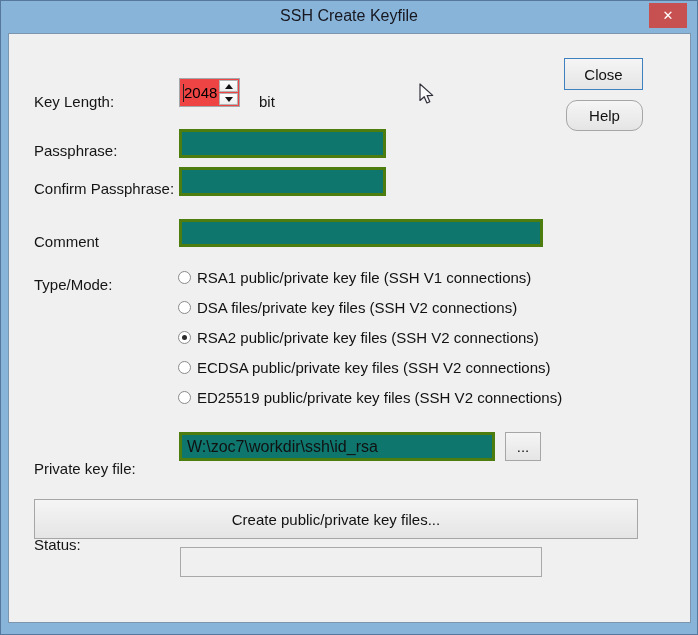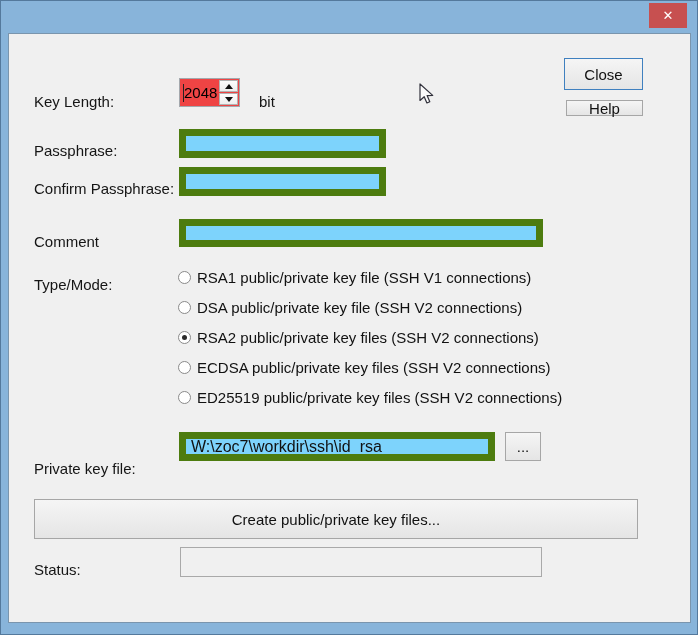--- a/index.html
+++ b/index.html
@@ -51,22 +51,22 @@
   
   .abs { position: absolute; }
   .label {
     height: 20px;
     line-height: 20px;
     white-space: nowrap;
     color: #151515;
     margin-top: 8px;
   }
   .textbox {
-    background: #7dd3fc;
-    border: 7px solid #4d7c0f;
+    background: #0f766e;
+    border: 3px solid #4d7c0f;
     font-family: "Liberation Sans", "DejaVu Sans", sans-serif;
     font-size: 15px;
     color: #111;
     padding: 0 5px;
     outline: none;
   }
   .textbox.disabled {
     background: #f0f0f0;
     border: 1px solid #a9a9a9;
   }
@@ -156,20 +156,21 @@
   .radio-row.selected .radio-circle .dot { background: #2b2b2b; }
   .radio-label { white-space: nowrap; }
   .cursor-svg { position: absolute; left: 418px; top: 82px; }
 </style>
 </head>
 <body>
 
 <div class="window">
 
   <div class="titlebar">
+    <div class="titlebar-title">SSH Create Keyfile</div>
     <div class="titlebar-close">
       <span>✕</span>
     </div>
   </div>
 
   <div class="panel"></div>
 
   <div class="abs label" style="left:33px; top:83px;">Key Length:</div>
   <div class="abs spinner" style="left:178px; top:77px;">
     <input type="text" value="2048" style="">
@@ -197,21 +198,21 @@
       <div class="radio-row" style="position: absolute; left: 0px; top: 0px;">
         <span class="radio-circle">
           <span class="dot"></span>
         </span>
         <span class="radio-label">RSA1 public/private key file (SSH V1 connections)</span>
       </div>
       <div class="radio-row" style="position: absolute; left: 0px; top: 30px;">
         <span class="radio-circle">
           <span class="dot"></span>
         </span>
-        <span class="radio-label">DSA public/private key file (SSH V2 connections)</span>
+        <span class="radio-label">DSA files/private key files (SSH V2 connections)</span>
       </div>
       <div class="radio-row selected" style="position: absolute; left: 0px; top: 60px;">
         <span class="radio-circle">
           <span class="dot"></span>
         </span>
         <span class="radio-label">RSA2 public/private key files (SSH V2 connections)</span>
       </div>
       <div class="radio-row" style="position: absolute; left: 0px; top: 90px;">
         <span class="radio-circle">
           <span class="dot"></span>
@@ -229,27 +230,27 @@
   <div class="abs label" style="left:33px; top:450px;">Private key file:</div>
   <input class="abs textbox" style="left: 178px; top: 431px; width: 316px; height: 29px; font-size: 16px;" type="text" value="W:\zoc7\workdir\ssh\id_rsa">
   <div class="abs btn" style="left:504px; top:431px; width:36px; height:29px;">
     <span>...</span>
   </div>
 
   <div class="abs btn" style="left:33px; top:498px; width:604px; height:40px;">
     <span>Create public/private key files...</span>
   </div>
 
-  <div class="abs label" style="left:33px; top:551px;">Status:</div>
+  <div class="abs label" style="left:33px; top:526px;">Status:</div>
   <input class="abs textbox disabled" style="left: 179px; top: 546px; width: 362px; height: 30px;" type="text" readonly="" value="">
 
   <div class="abs btn default" style="left:563px; top:57px; width:79px; height:32px;">
     <span>Close</span>
   </div>
-  <div class="abs btn" style="left:565px; top:99px; width:77px; height:16px;">
+  <div class="abs btn" style="left:565px; top:99px; width:77px; height:31px;border-radius:11px;">
     <span>Help</span>
   </div>
 
   <svg class="cursor-svg" width="16" height="22" viewBox="0 0 16 22">
     <path d="M1,1 L1,17.5 L5.2,13.7 L7.9,20 L10.8,18.7 L8.1,12.6 L13.7,12.4 Z" fill="#fbfbfb" stroke="#32323c" stroke-width="1.2" stroke-linejoin="round"></path>
   </svg>
 
 </div>
 
 </body></html>

